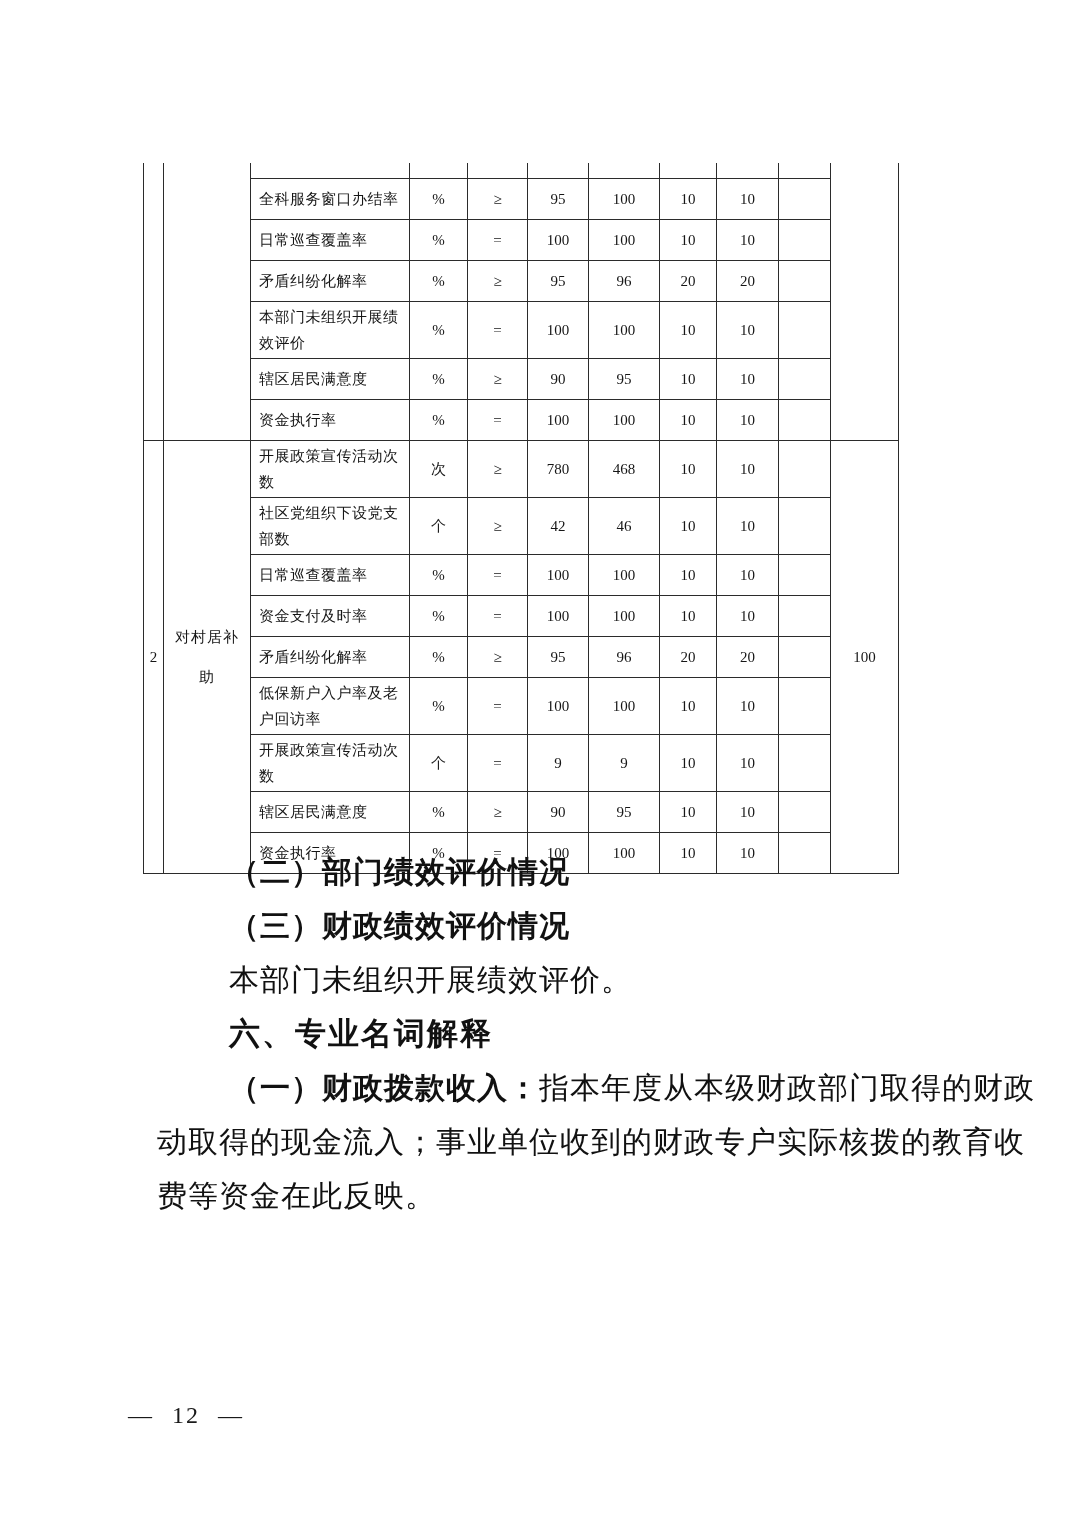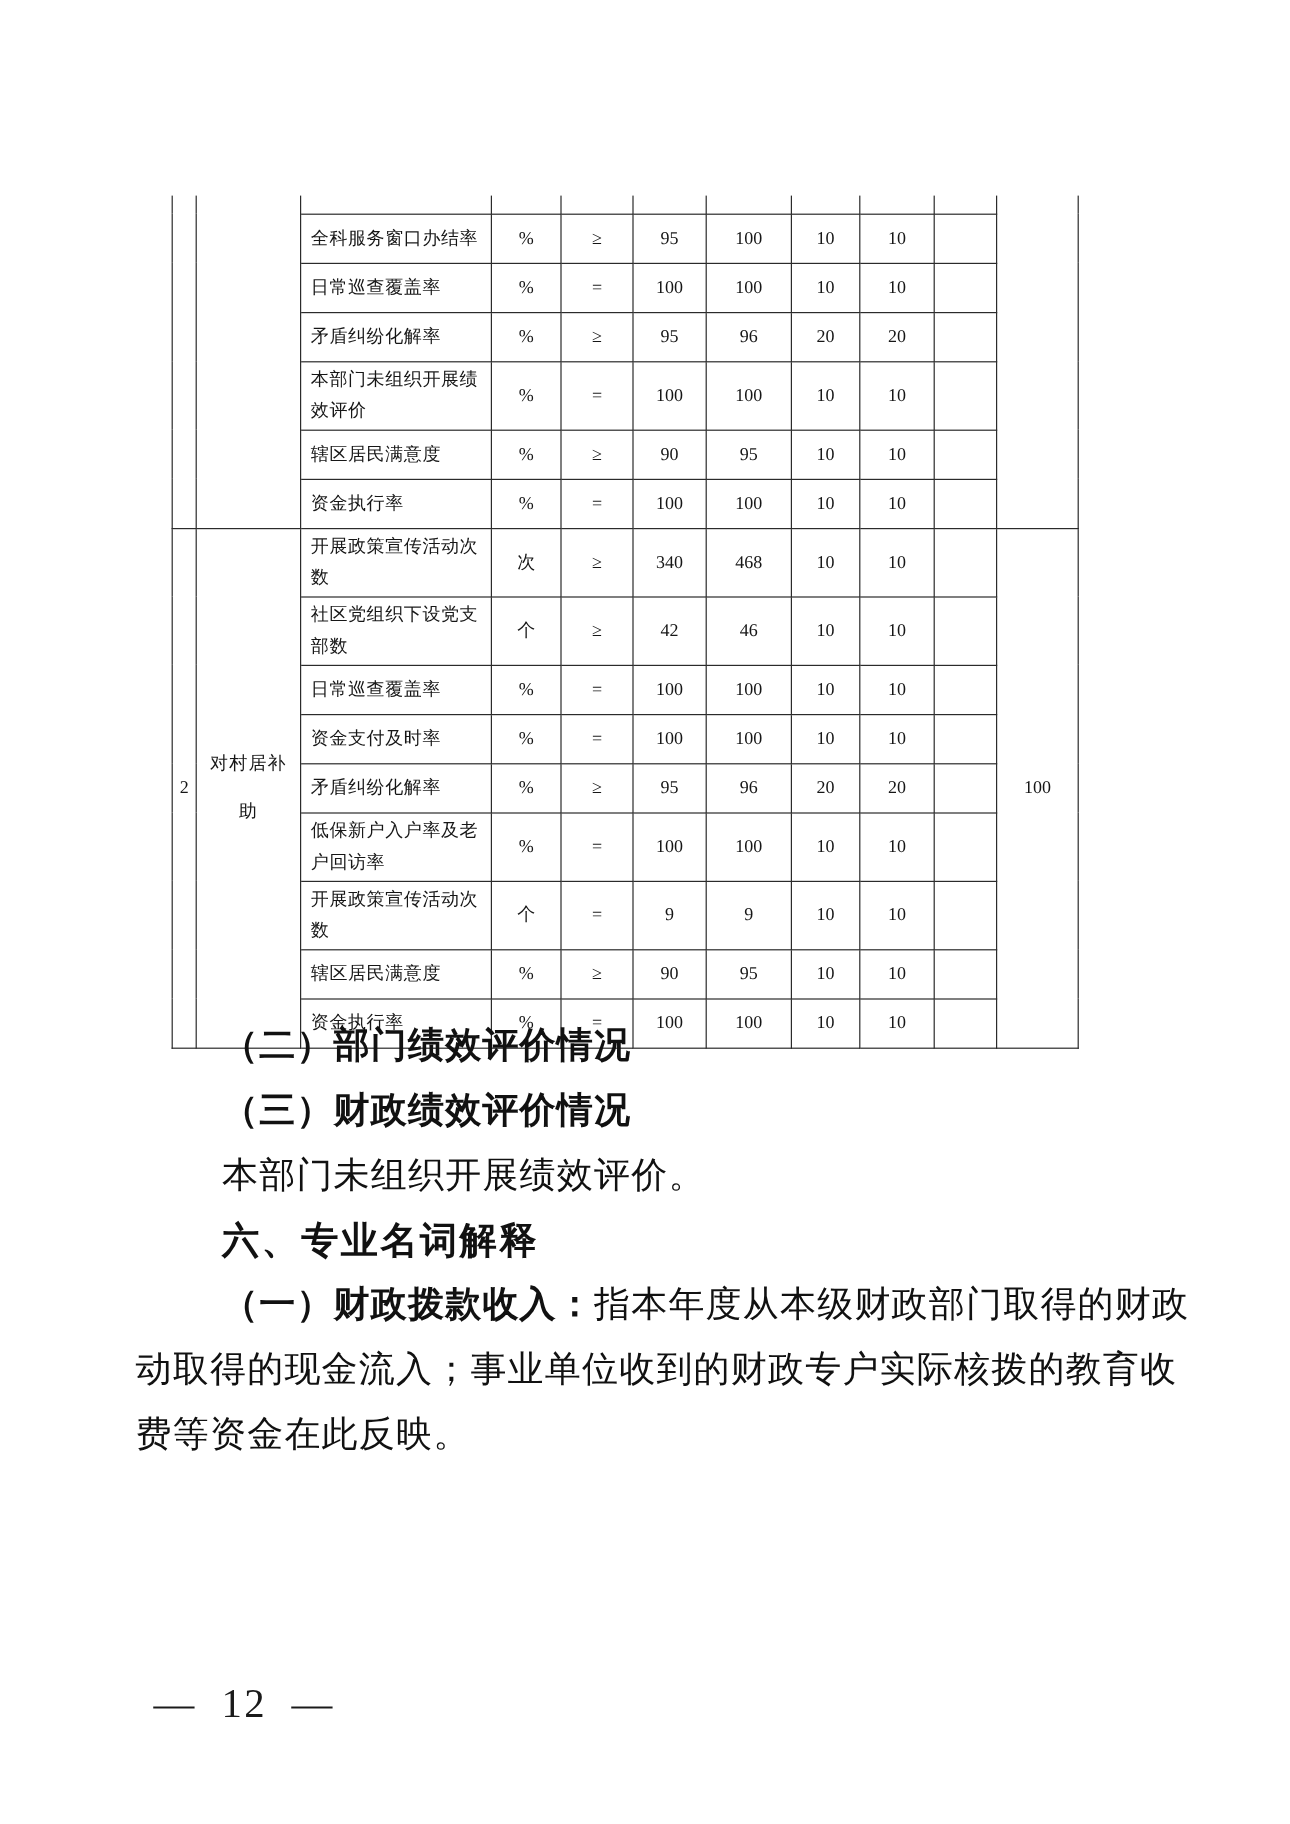--- a/index.html
+++ b/index.html
@@ -28,35 +28,35 @@
   table.perf tr.h-tall { height:55px; }
   table.perf tr.h-stub { height:15px; }
   table.perf tr.h-stub td { border-top:0; }
   table.perf td.ind { text-align:left; padding-left:8px; padding-right:4px; letter-spacing:0.5px; }
   table.perf td.proj { letter-spacing:1px; line-height:40px; padding:2px 8px;font-family:Liberation Serif, serif; }
 
   
   .textblock { position:absolute; left:113px; top:845px; width:856px; }
   .tline {
     height:54px; line-height:54px; white-space:nowrap;
-    font-size:30px; letter-spacing:1px; color:#111111;
+    font-size:30px; letter-spacing:1px; color:#111111;margin-left:44px;
   }
   .tline.indent { padding-left:72px; }
   .tline .seg-bold { font-weight:bold; }
   .tline.heading-kai { font-weight:bold; }
   .tline.heading-hei {
     font-weight:bold; font-size:31px;
     font-family:"Liberation Sans","DejaVu Sans",sans-serif;
     letter-spacing:2px;
   }
 
   
   .footer {
     position:absolute; left:128px; top:1402px;
-    font-size:34px; letter-spacing:2px; word-spacing:10px;
+    font-size:24px; letter-spacing:2px; word-spacing:10px;
     color:#1a1a1a;
   }
 </style>
 </head>
 <body>
 
 <div class="page">
 
   <div class="table-wrap">
     <table class="perf">
@@ -146,21 +146,21 @@
             <td>10</td>
             <td>10</td>
             <td></td>
           </tr>
           <tr class="h-std">
             <td rowspan="9">2</td>
             <td class="proj" rowspan="9">对村居补助</td>
             <td class="ind">开展政策宣传活动次数</td>
             <td>次</td>
             <td>≥</td>
-            <td>340</td>
+            <td>780</td>
             <td>468</td>
             <td>10</td>
             <td>10</td>
             <td></td>
             <td rowspan="9">100</td>
           </tr>
           <tr class="h-tall">
             <td class="ind">社区党组织下设党支部数</td>
             <td>个</td>
             <td>≥</td>

